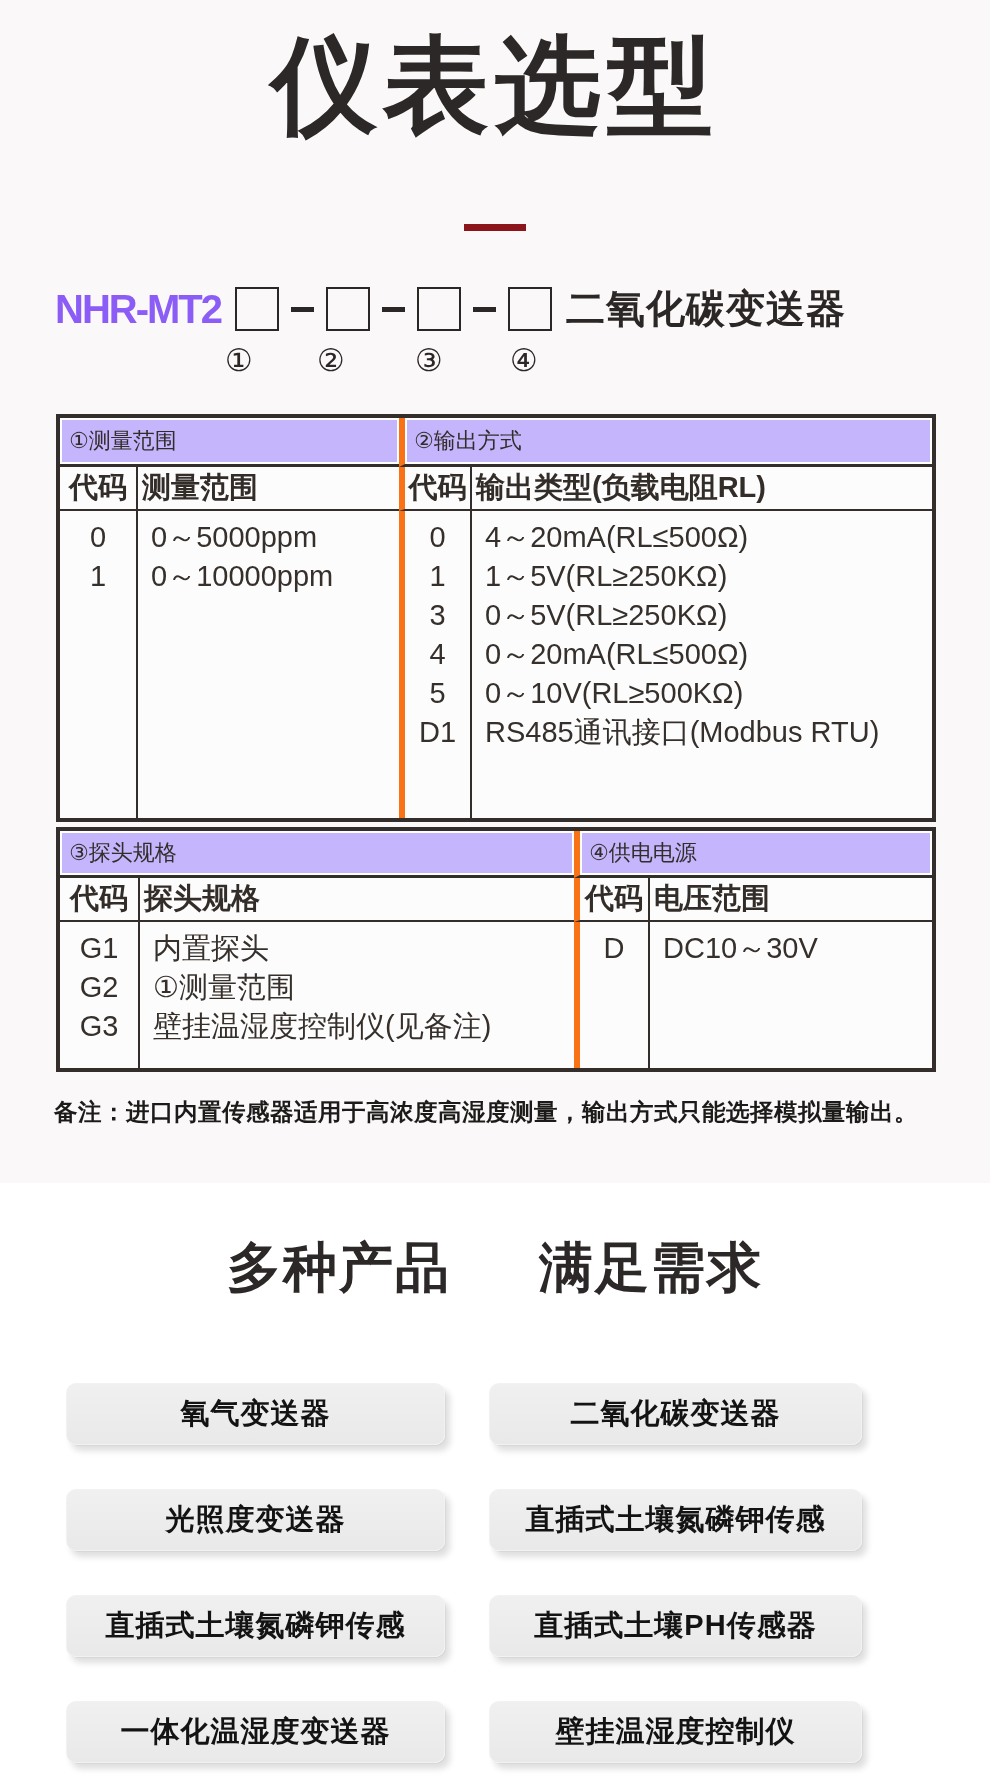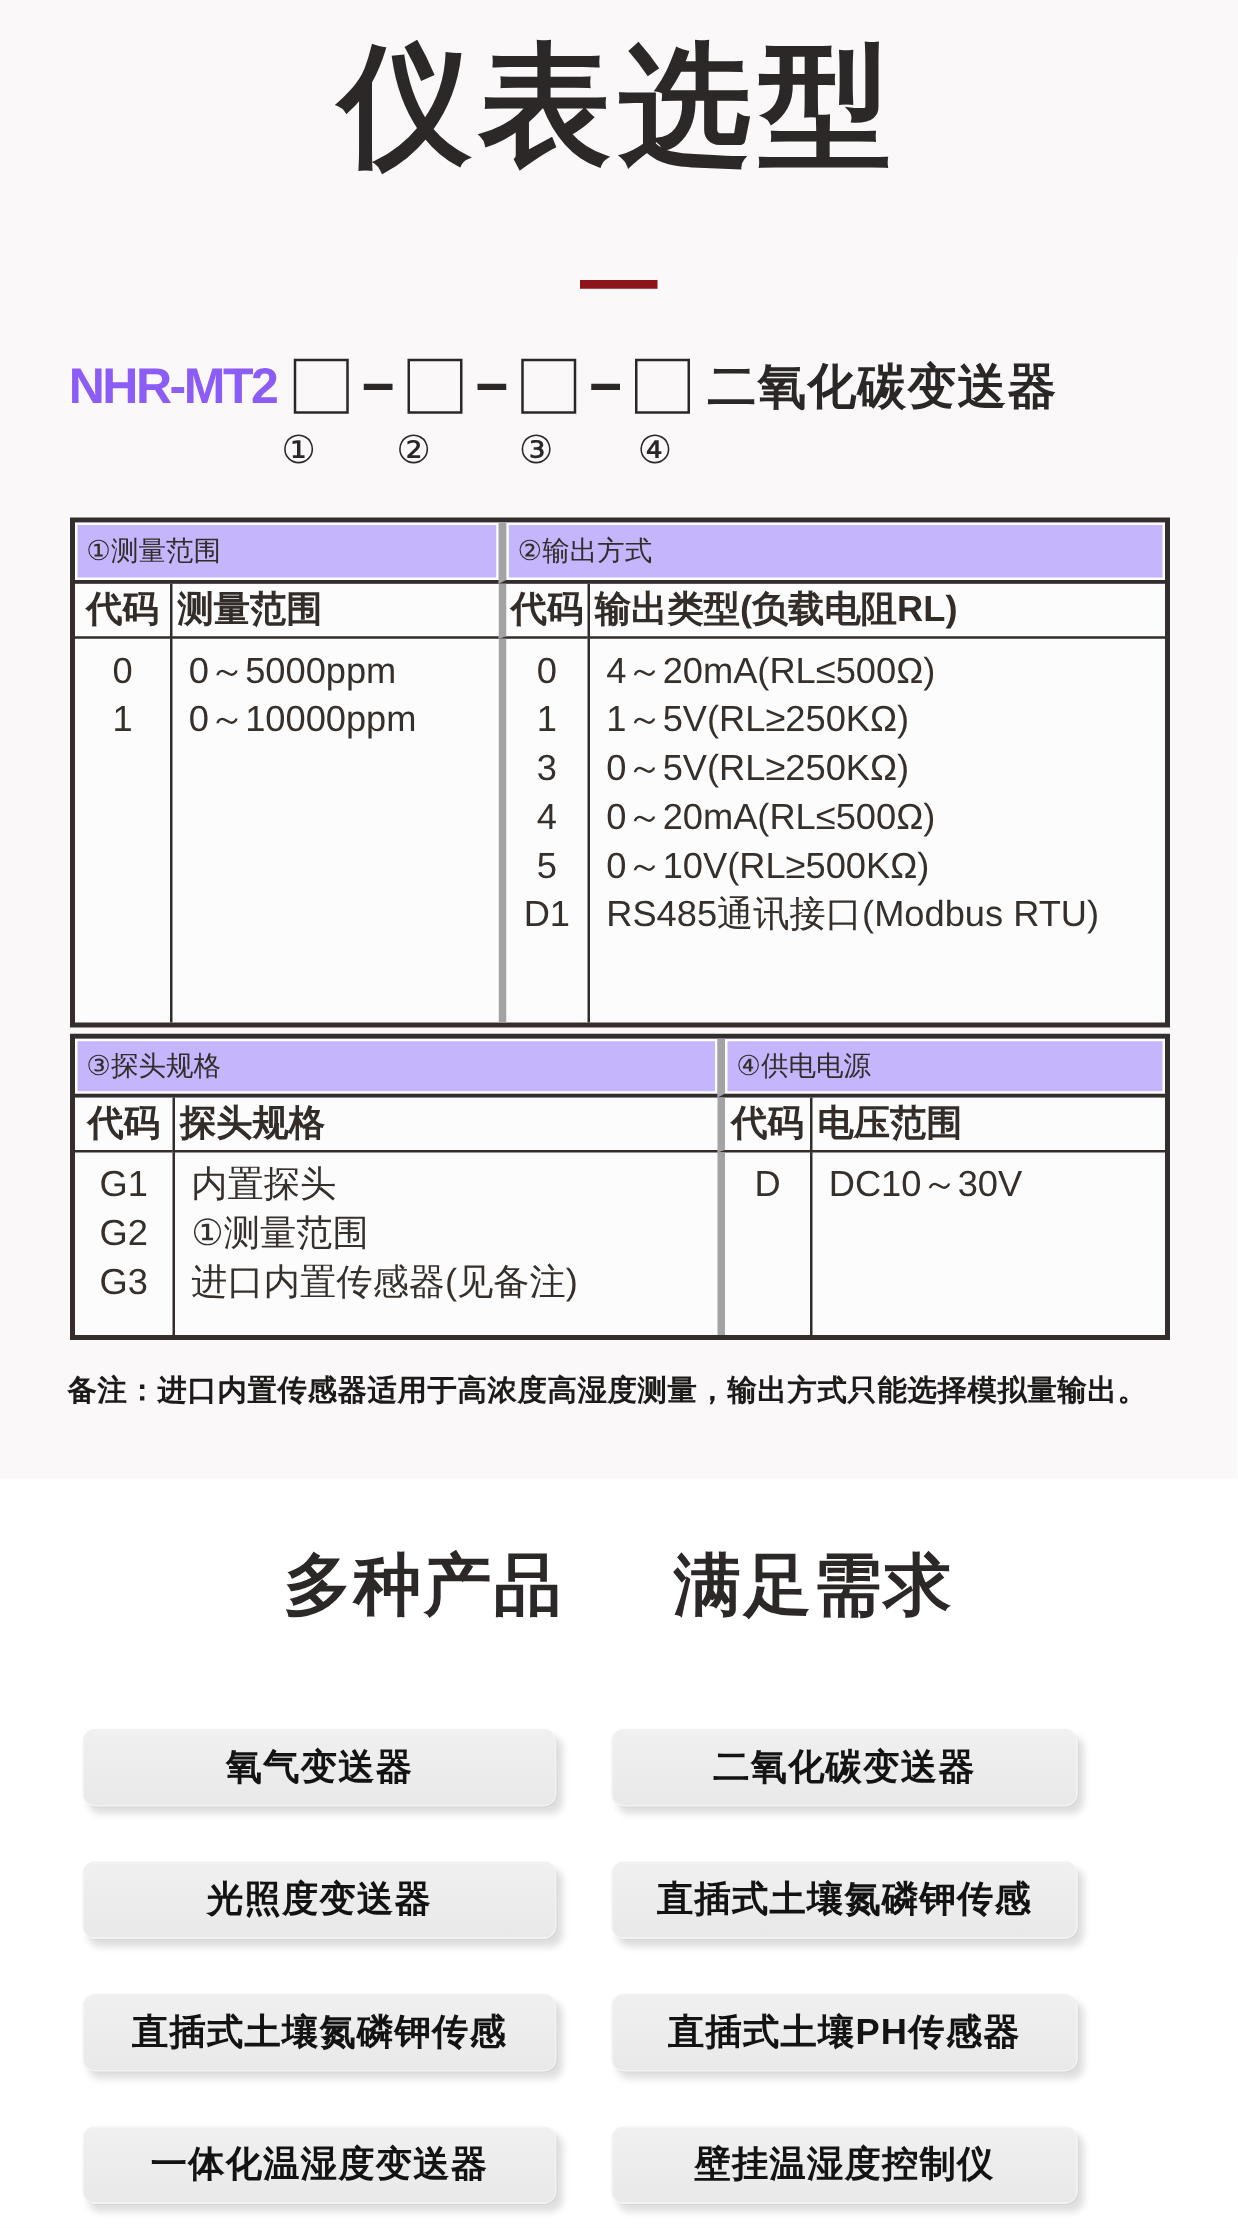--- a/index.html
+++ b/index.html
@@ -30,21 +30,21 @@
   .t2 { top:827px; height:245px; grid-template-columns:78px 436px 74px 1fr; grid-template-rows:47px 44px 1fr; }
 
   .th { background:#c4b5fd; box-shadow:inset 0 0 0 2px #ffffff; display:flex; align-items:center;
         padding-left:9px; font-size:22px; font-weight:400; border-bottom:3px solid #332e2b; color:#332d2a; }
   .span12 { grid-column:1/3; }
   .span34 { grid-column:3/5; }
   .sub { display:flex; align-items:center; font-weight:600; border-bottom:2.5px solid #332e2b; color:#332d2a; }
   .sub.code { justify-content:center; }
   .sub.desc { padding-left:4px; }
   .bl2 { border-left:2.5px solid #332e2b; }
-  .bl5 { border-left:6px solid #a3a3a3; }
+  .bl5 { border-left:6px solid #f97316; }
   .bcol { padding-top:7px; }
   .bcol .line { height:39px; line-height:39px; white-space:nowrap; }
   .bcol.code { text-align:center; }
   .bcol.desc .line { padding-left:13px; }
 
   .note { position:absolute; left:54px; top:1096px; width:900px; font-size:23.5px; font-weight:700;
           color:#1d1b1a; letter-spacing:0.5px; white-space:nowrap; }
 
   
   .bottom-section { position:absolute; left:0; top:1183px; width:990px; height:599px; background:#ffffff; }
@@ -132,21 +132,21 @@
       <div class="sub desc bl2">电压范围</div>
 
       <div class="bcol code">
         <div class="line">G1</div>
         <div class="line">G2</div>
         <div class="line">G3</div>
       </div>
       <div class="bcol desc bl2">
         <div class="line">内置探头</div>
         <div class="line">①测量范围</div>
-        <div class="line">进口内置传感器(见备注)</div>
+        <div class="line">壁挂温湿度控制仪(见备注)</div>
       </div>
       <div class="bcol code bl5">
         <div class="line">D</div>
       </div>
       <div class="bcol desc bl2">
         <div class="line">DC10～30V</div>
       </div>
     </div>
 
     <p class="note">备注：进口内置传感器适用于高浓度高湿度测量，输出方式只能选择模拟量输出。</p>

